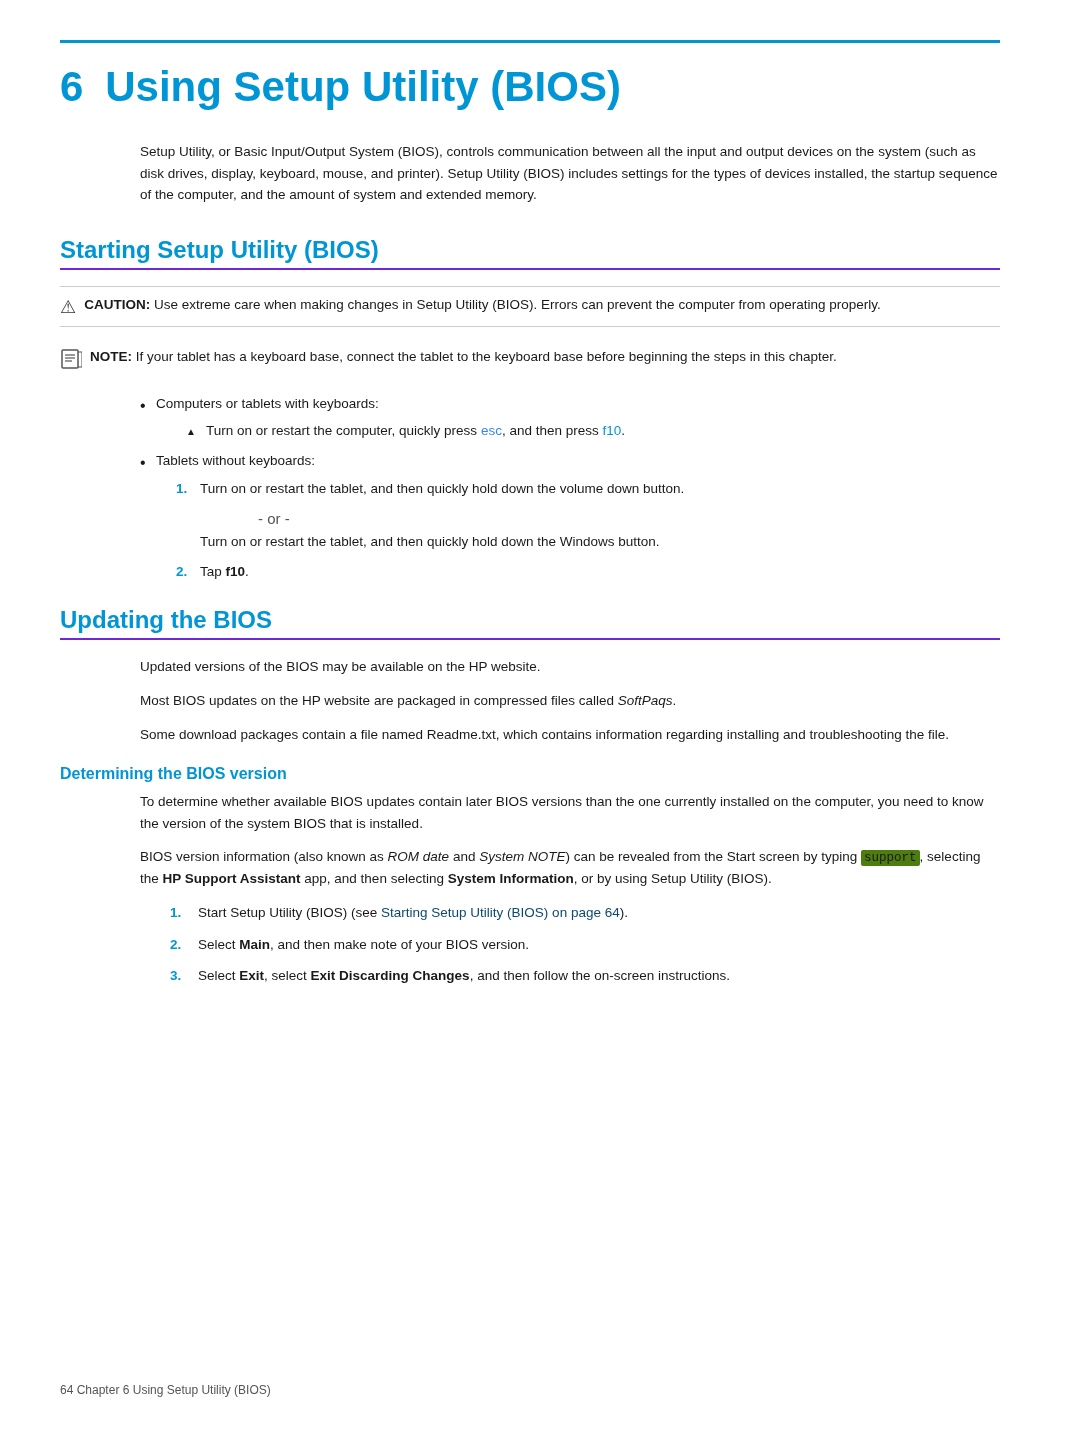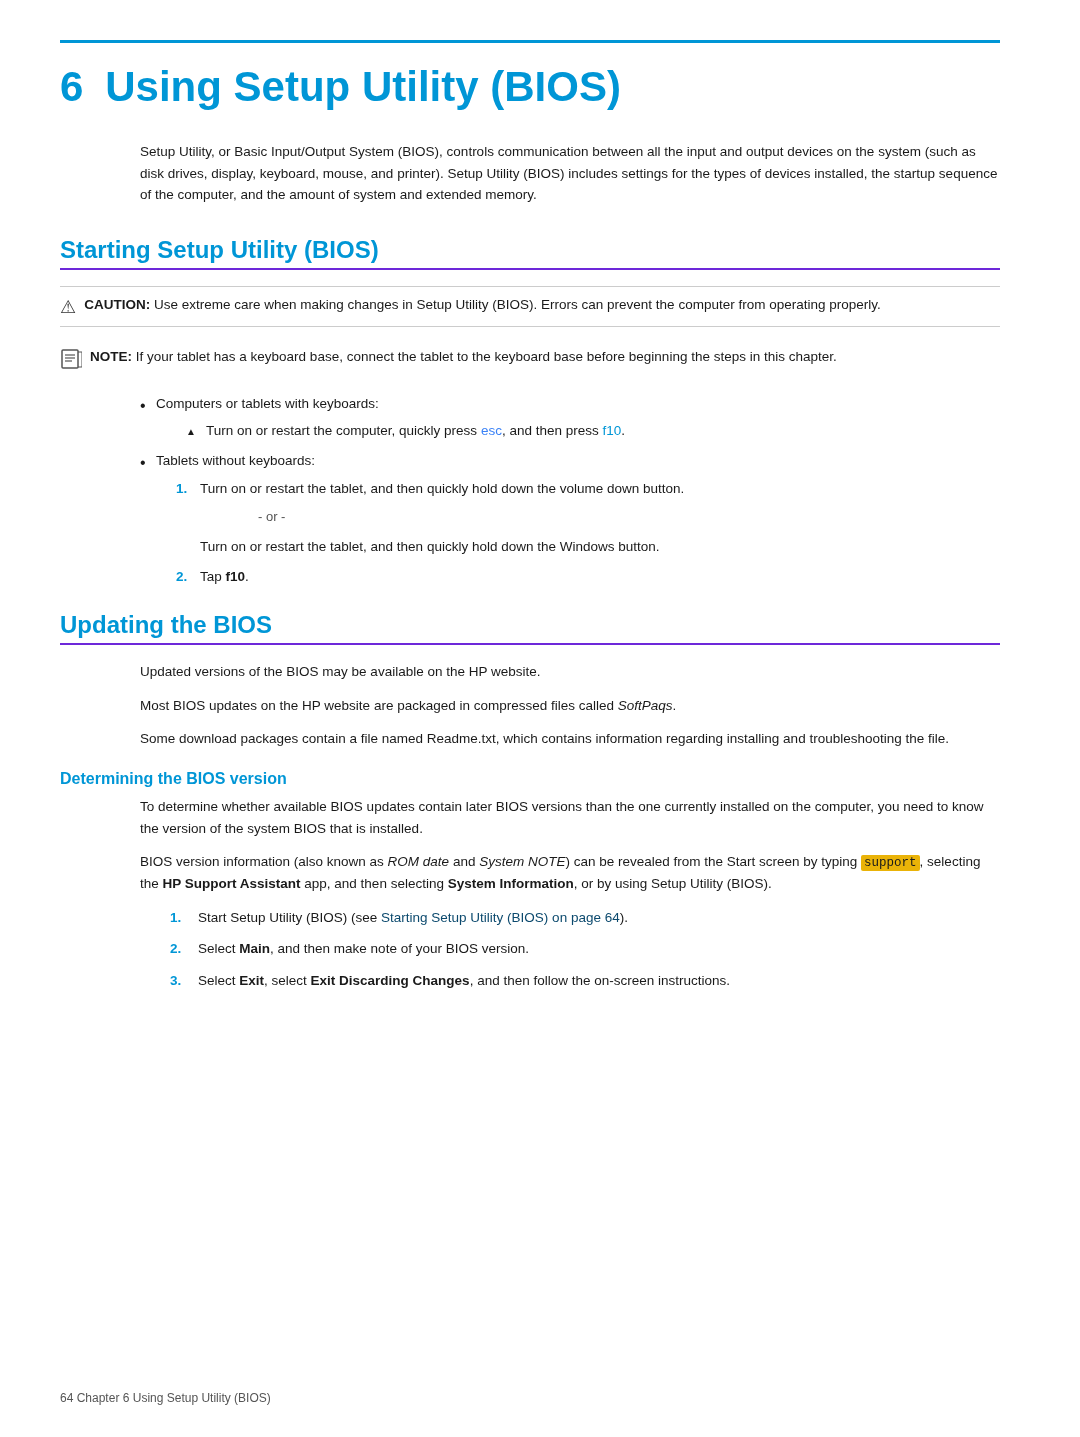--- a/index.html
+++ b/index.html
@@ -210,21 +210,21 @@
       position: absolute;
       left: 0;
       font-weight: bold;
       color: #0096d6;
     }
 
     
     code {
       font-family: 'Courier New', Courier, monospace;
       font-size: 12.5px;
-      background: #eab308;
+      background: #4d7c0f;
       padding: 1px 3px;
       border-radius: 2px;
     }
 
     
     a {
       color: #0c4a6e;
       text-decoration: none;
     }
 
@@ -232,29 +232,29 @@
     .key-esc {
       color: #3b82f6;
     }
 
     .key-f10 {
       color: #0096d6;
     }
 
     
     .or-separator {
-      margin: 8px 0 8px 58px;
-      font-size: 13px;
+      margin: 8px 0 0 58px;
+      font-size: 15px;
       color: #555;
     }
 
     
     .page-footer {
       position: absolute;
-      bottom: 32px;
+      bottom: 40px;
       left: 60px;
       font-size: 12px;
       color: #555;
     }
 
     .body-paragraph {
       margin: 0 0 12px 80px;
       font-size: 13.5px;
       line-height: 1.6;
     }

